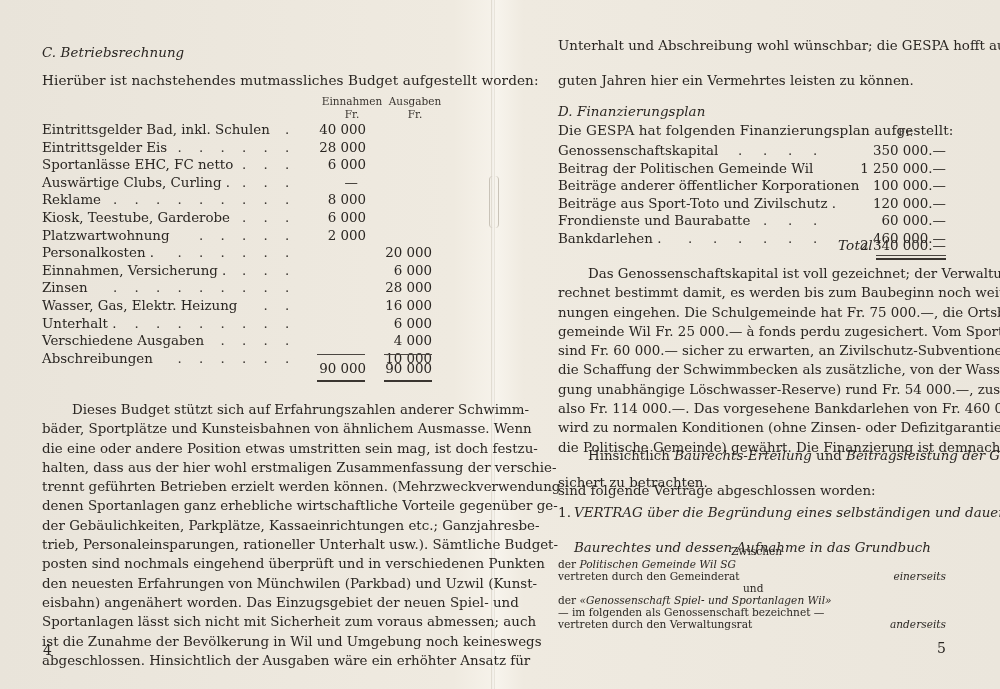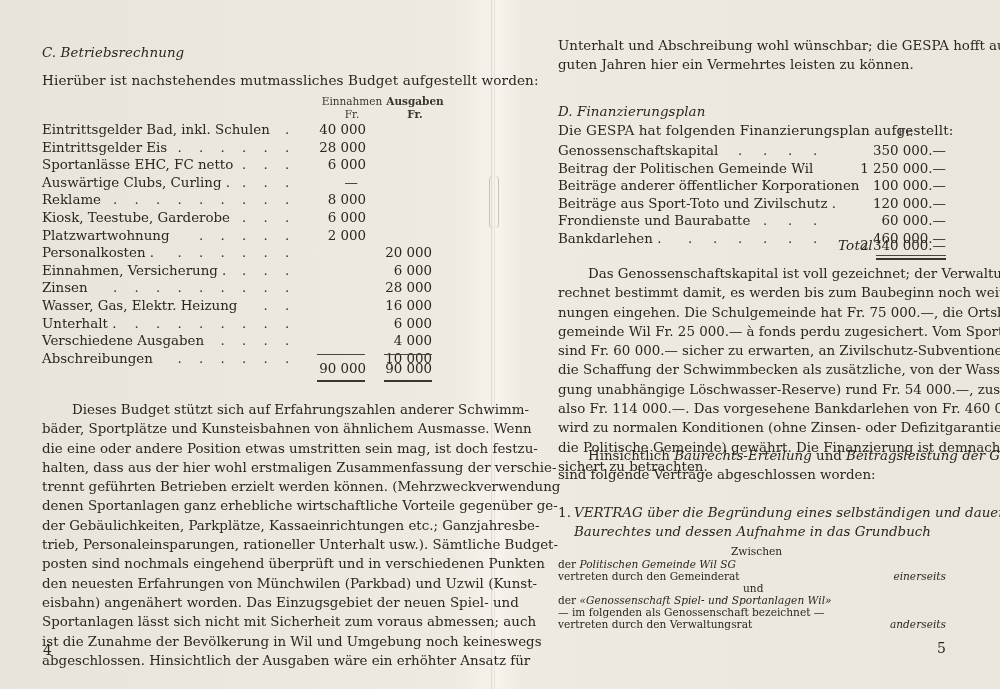--- a/index.html
+++ b/index.html
@@ -32,41 +32,41 @@
   .heading { font-size:13.4px; }
   .colhead { font-size:10.5px; text-align:center; line-height:13px; color:#3a3530; }
   .row { position:absolute; left:42px; height:19px; font-size:13.4px; line-height:19px; }
   .row .lbl { position:absolute; left:0; white-space:nowrap; }
   .row .dots { position:absolute; left:0; white-space:pre; color:#3a3530; }
   .num { position:absolute; white-space:nowrap; text-align:right; font-size:13.4px; line-height:19px; }
   .rule { position:absolute; height:0; border-top:1px solid #4a4540; }
   .rule.dbl { border-top:2px solid #3a3530; }
   .para { position:absolute; font-size:13.4px; line-height:19.3px; text-align:justify; }
   .para .ln { display:block; text-align:justify; text-align-last:justify; white-space:nowrap; height:19.3px; }
-  .para .ln.last { text-align-last:left; }
+  .para .ln.last { text-align-last:left;margin-top:16px; }
   .small { font-size:10.6px; line-height:12.3px; white-space:nowrap; }
   .pageno { font-size:14px; }
 </style>
 </head>
 <body>
 
 <div class="spread">
   <div class="page left"></div>
   <div class="page right"></div>
   <div class="gutter"></div>
   <div class="staple"></div>
 
   <div class="abs t it heading" style="left:42px;top:43px;">C. Betriebsrechnung</div>
   <div class="abs t" style="left:42px;top:71px;">Hierüber ist nachstehendes mutmassliches Budget aufgestellt worden:</div>
 
   <div class="abs colhead" style="left:318px;top:95px;width:68px;">
     <div>Einnahmen</div>
     <div>Fr.</div>
   </div>
-  <div class="abs colhead" style="left:381px;top:95px;width:68px;font-weight:bold;">
+  <div class="abs colhead" style="left:381px;top:95px;width:68px;">
     <div>Ausgaben</div>
     <div>Fr.</div>
   </div>
 
   <div id="budget-table">
       <div class="row" style="top: 120px; width: 390px;">
         <span class="dots" style="left: 0px;"><span style="position: absolute; left: 243px;">.</span></span>
         <span class="lbl" style="background: transparent; text-align: right;">Eintrittsgelder Bad, inkl. Schulen</span>
       </div>
       <div class="num" style="left: 300px; width: 66px; top: 120px;">40 000</div>

